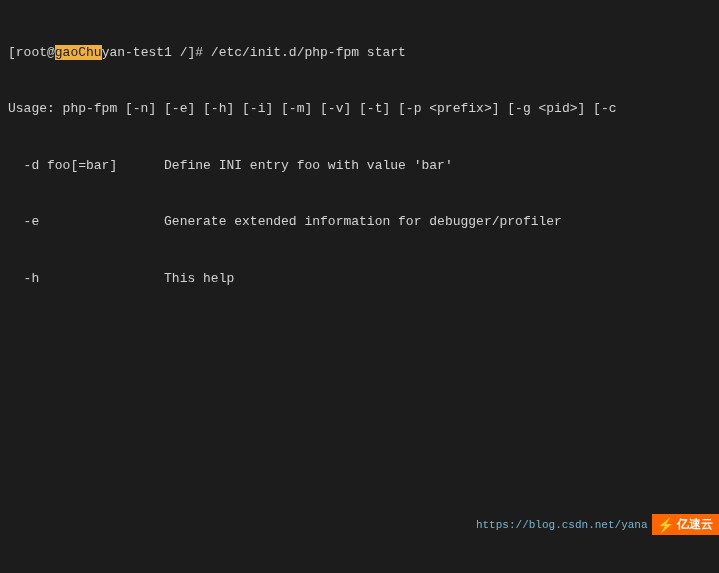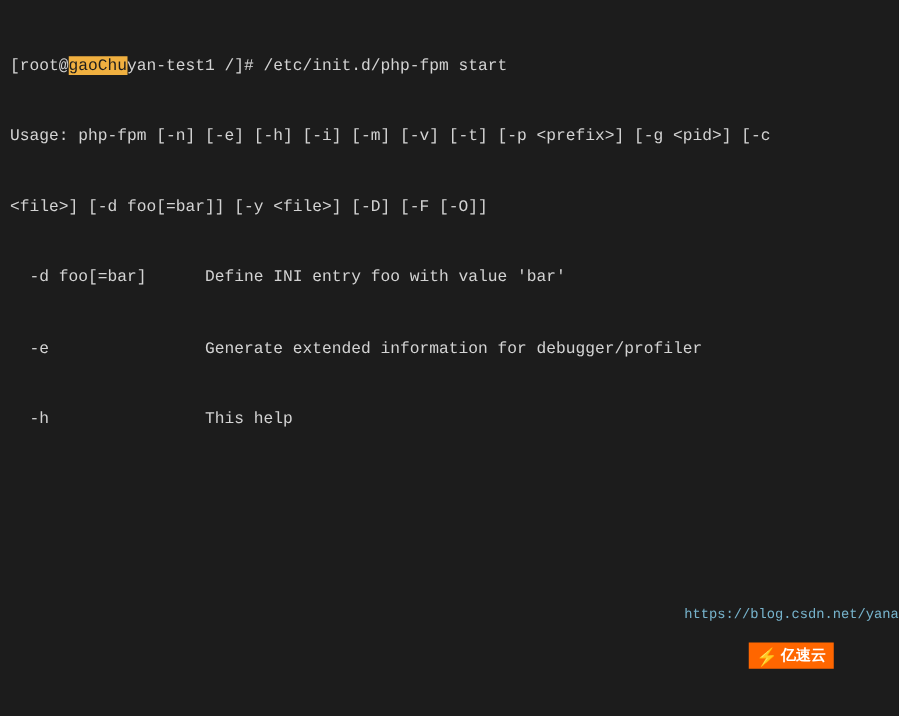--- a/index.html
+++ b/index.html
@@ -36,22 +36,21 @@
     .line {
       display: block;
     }
 
     .watermark-overlay {
       position: absolute;
       bottom: 38px;
       right: 0px;
       display: flex;
       align-items: center;
-      gap: 16px;
-      flex-direction: column;
+      gap: 4px;
     }
 
     .watermark-url {
       font-size: 11px;
       color: #87ceeb;
       opacity: 0.85;
       font-family: 'Courier New', Courier, monospace;
     }
 
     .watermark-brand {
@@ -70,21 +69,20 @@
       font-size: 14px;
     }
   </style>
 </head>
 <body>
 
 <div class="terminal">
   <div class="terminal-content">
     <span class="line"><span style="color:#d3d3d3;">[root@</span><span style="background-color:#f0b040;color:#1c1c1c;">gaoChu</span><span style="color:#d3d3d3;">yan-test1 /]# /etc/init.d/php-fpm start</span></span>
     <span class="line">Usage: php-fpm [-n] [-e] [-h] [-i] [-m] [-v] [-t] [-p &lt;prefix&gt;] [-g &lt;pid&gt;] [-c</span>
-    <span class="line">&lt;file&gt;] [-d foo[=bar]] [-y &lt;file&gt;] [-D] [-F [-O]]</span>
     <span class="line">  -d foo[=bar]      Define INI entry foo with value 'bar'</span>
     <span class="line">  -e                Generate extended information for debugger/profiler</span>
     <span class="line">  -h                This help</span>
     
     
     
     
     
     
     

